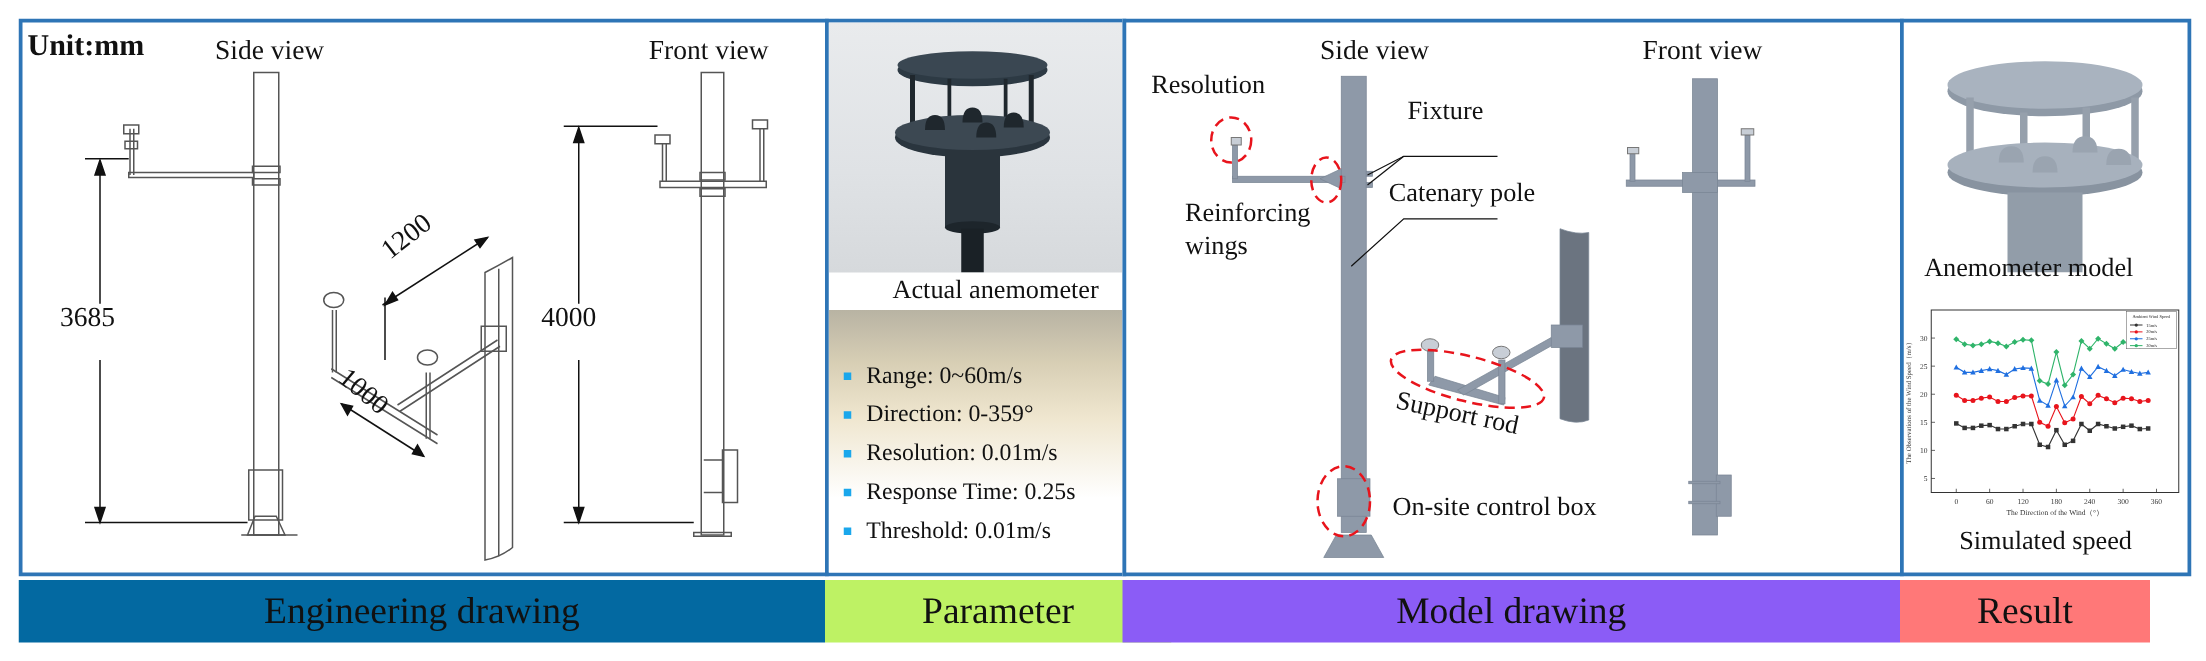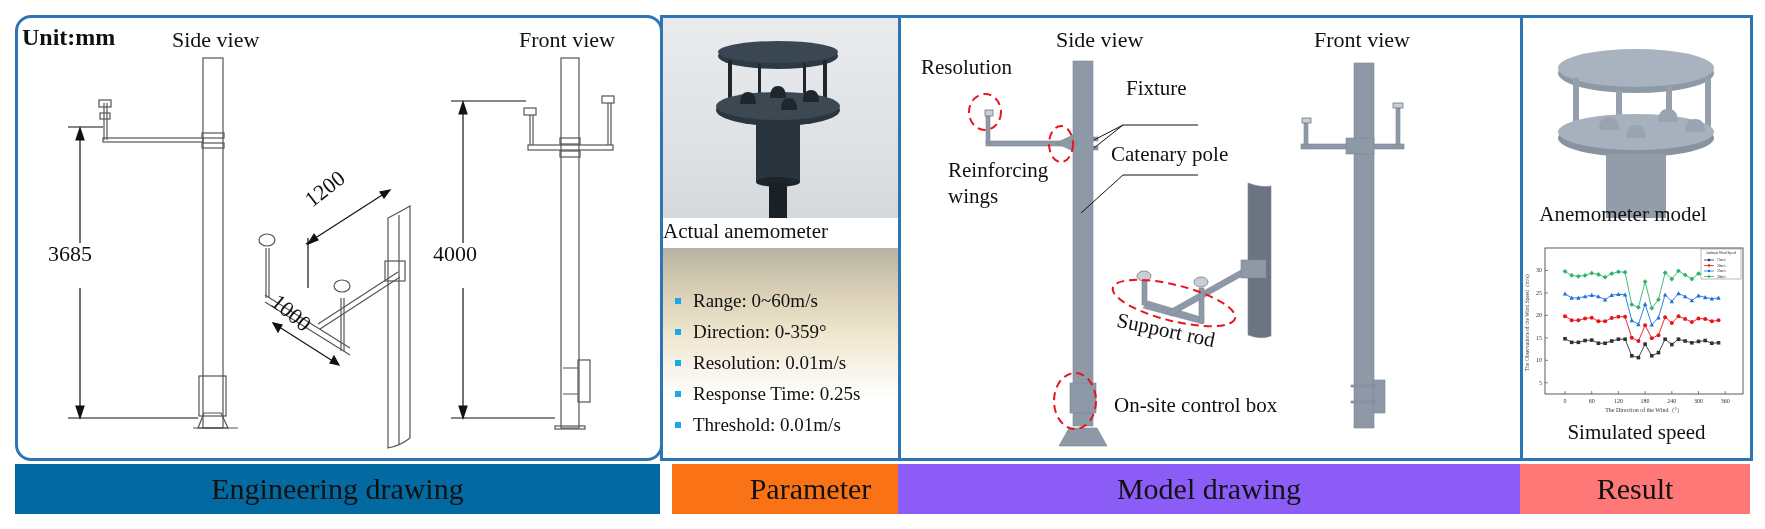--- a/index.html
+++ b/index.html
@@ -1,26 +1,26 @@
 <!DOCTYPE html>
 <html><head>
 <meta charset="utf-8">
 <style>
   html,body{margin:0;padding:0;background:#fff;}
   body{width:1765px;height:529px;position:relative;overflow:hidden;font-family:"Liberation Serif","DejaVu Serif",serif;color:#111;}
   .panel{position:absolute;top:15px;height:446px;border:3px solid #2e75b6;box-sizing:border-box;background:#fff;overflow:hidden;}
-  #p-eng{left:15px;width:648px;border-radius:16px;}
+  #p-eng{left:15px;width:648px;}
   #p-par{left:660px;width:241px;}
   #p-mod{left:898px;width:625px;}
   #p-res{left:1520px;width:233px;}
   .label-bar{position:absolute;top:464px;height:50px;display:flex;align-items:center;justify-content:center;font-size:30px;}
   #lb-eng{left:15px;width:645px;background:#0369a1;}
-  #lb-par{left:660px;width:277px;background:#f97316;margin-left:12px;}
+  #lb-par{left:660px;width:277px;background:#bef264;}
   #lb-mod{left:898px;width:622px;background:#8b5cf6;}
-  #lb-res{left:1520px;width:230px;background:#ff7878;}
+  #lb-res{left:1520px;width:200px;background:#ff7878;}
   .txt{position:absolute;white-space:nowrap;}
   .t22{font-size:22px;}
   .t20{font-size:21px;}
   svg{position:absolute;left:0;top:0;}
   .photo{position:absolute;left:0;top:0;width:235px;height:200px;background:linear-gradient(180deg,#e9ebed 0%,#dfe2e5 60%,#d6d9dc 100%);}
   .feat-bg{position:absolute;left:0;top:230px;width:235px;height:215px;background:linear-gradient(180deg,#b8b3a3 0%,#d8cfb5 20%,#efe6cf 40%,#ffffff 70%,#ffffff 100%);}
   .feat-title{position:absolute;left:0;width:235px;text-align:center;top:235px;font-size:22px;font-weight:bold;}
   .feat-item{position:absolute;left:12px;font-size:19px;display:flex;align-items:center;}
   .bullet{display:inline-block;width:6px;height:6px;background:#1aa7ec;margin-right:12px;}
 </style>
@@ -121,21 +121,21 @@
       <ellipse cx="115" cy="88" rx="62" ry="14" fill="#3c4852"></ellipse>
       <path d="M77 86 q0 -12 8 -12 q8 0 8 12 Z" fill="#1f272d"></path>
       <path d="M107 80 q0 -12 8 -12 q8 0 8 12 Z" fill="#1f272d"></path>
       <path d="M140 84 q0 -12 8 -12 q8 0 8 12 Z" fill="#1f272d"></path>
       <path d="M118 92 q0 -12 8 -12 q8 0 8 12 Z" fill="#1f272d"></path>
       <rect x="93" y="102" width="44" height="62" fill="#2a343c"></rect>
       <ellipse cx="115" cy="164" rx="22" ry="5" fill="#1d252b"></ellipse>
       <rect x="106" y="165" width="18" height="35" fill="#1a2126"></rect>
     </svg>
   </div>
-  <div class="txt t20" style="left:0;width:235px;top:201px;">Actual anemometer</div>
+  <div class="txt t20" style="left:0;width:235px;text-align:center;top:201px;padding-left:16px;">Actual anemometer</div>
   <div class="feat-bg"></div>
   <div class="feat-item" style="top:272px;">
       <span class="bullet"></span>
       <span>Range: 0~60m/s</span>
     </div>
   <div class="feat-item" style="top:303px;">
       <span class="bullet"></span>
       <span>Direction: 0-359°</span>
     </div>
   <div class="feat-item" style="top:334px;">

